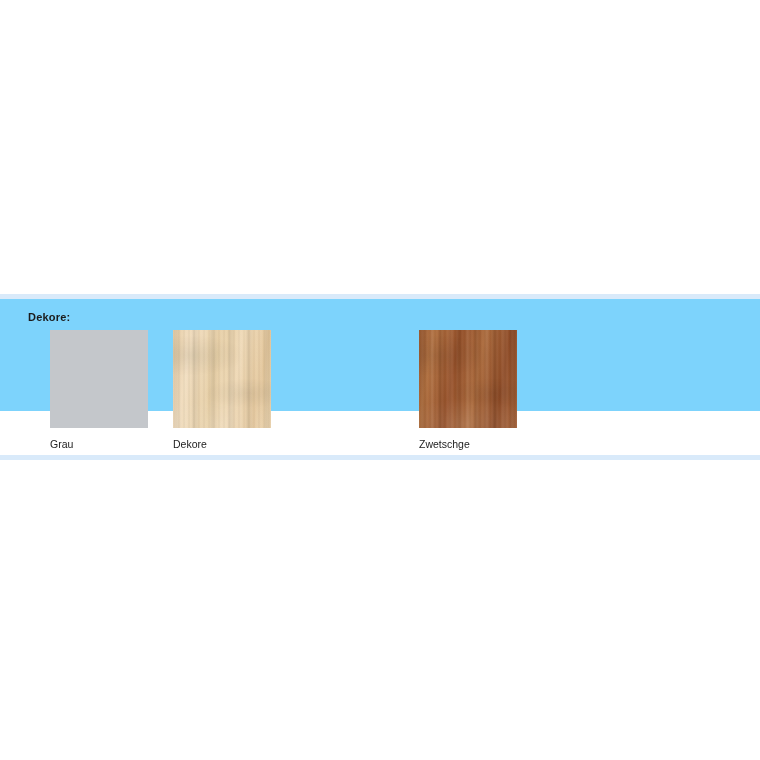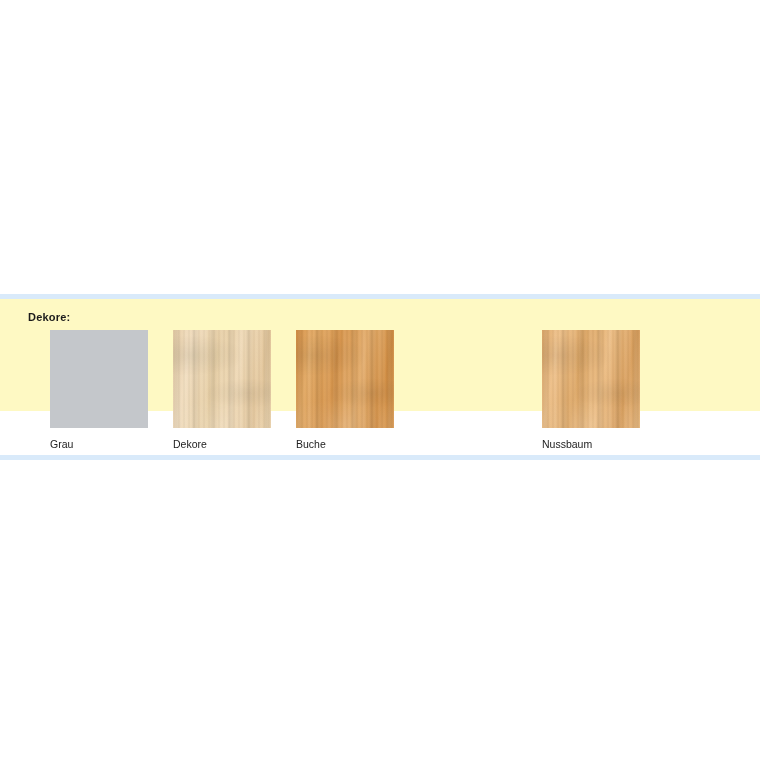--- a/index.html
+++ b/index.html
@@ -42,21 +42,21 @@
   .divider-top { top: 294px; }
   .divider-bottom { top: 455px; }
 
   
   .decor-section {
     position: absolute;
     left: 0;
     top: 299px;
     width: 760px;
     height: 112px;
-    background: #fef9c3;
+    background: #7dd3fc;
   }
 
   .section-label {
     position: absolute;
     left: 28px;
     top: 12px;
     font-size: 11px;
     font-weight: bold;
     letter-spacing: 0.2px;
     color: #1b1b1b;
@@ -168,36 +168,29 @@
       </div>
 
       <div class="swatch-cell" style="left:123px">
         <div class="swatch wood wood-ahorn">
           <div class="figure"></div>
           <div class="grain"></div>
         </div>
         <div class="swatch-label">Dekore</div>
       </div>
 
-      <div class="swatch-cell" style="left:246px">
-        <div class="swatch wood wood-buche">
+
+      <div class="swatch-cell" style="left:369px">
+        <div class="swatch wood wood-zwetschge">
           <div class="figure"></div>
           <div class="grain"></div>
         </div>
-        <div class="swatch-label">Buche</div>
+        <div class="swatch-label">Zwetschge</div>
       </div>
 
-
-      <div class="swatch-cell" style="left:492px">
-        <div class="swatch wood wood-nussbaum">
-          <div class="figure"></div>
-          <div class="grain"></div>
-        </div>
-        <div class="swatch-label">Nussbaum</div>
-      </div>
 
 
     </div>
   </div>
 
   <div class="divider divider-bottom" style="background:#d9eafa"></div>
 
 </div>
 
 </body></html>

